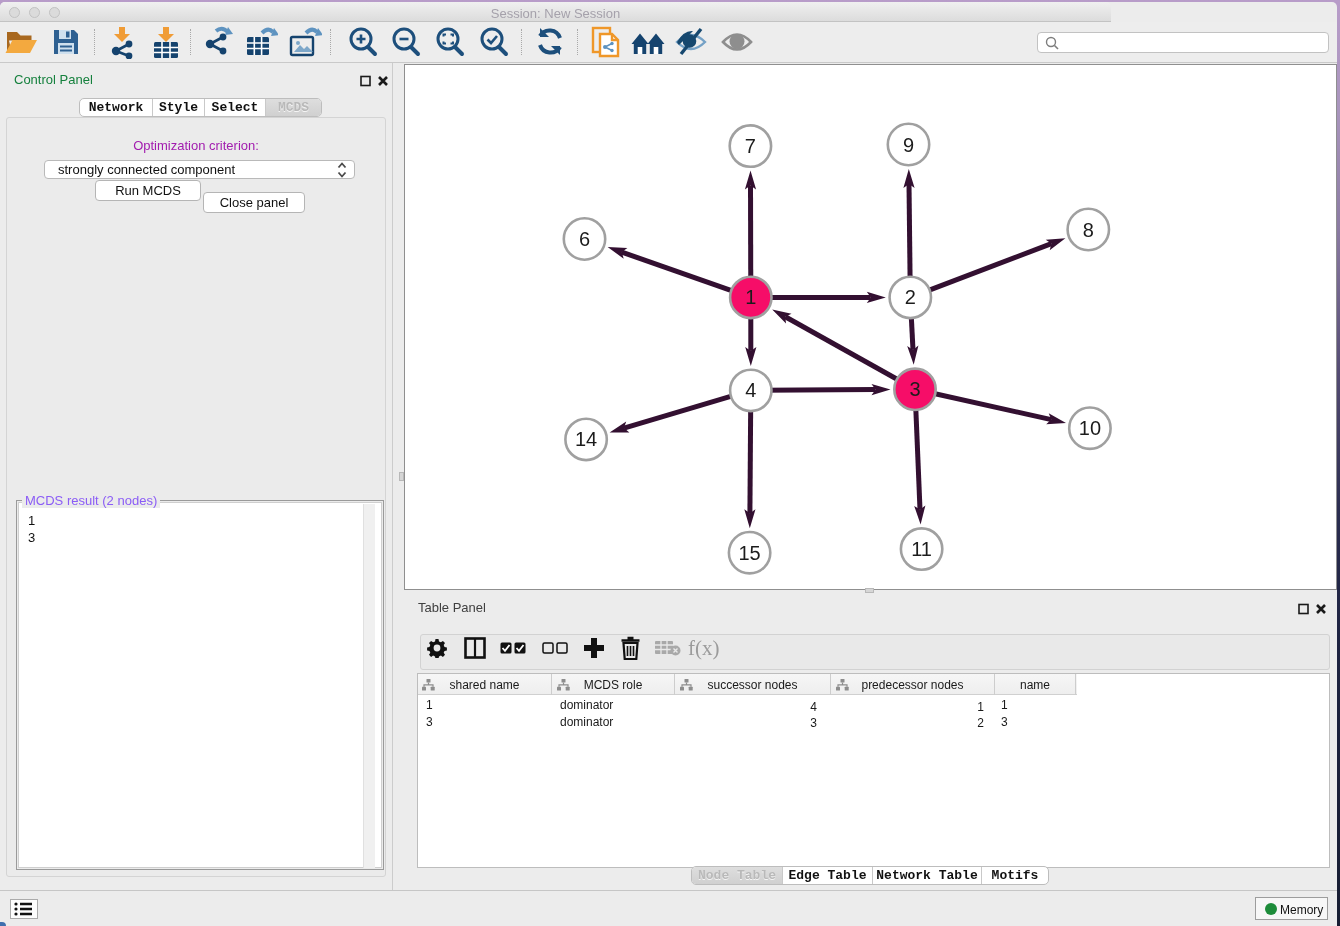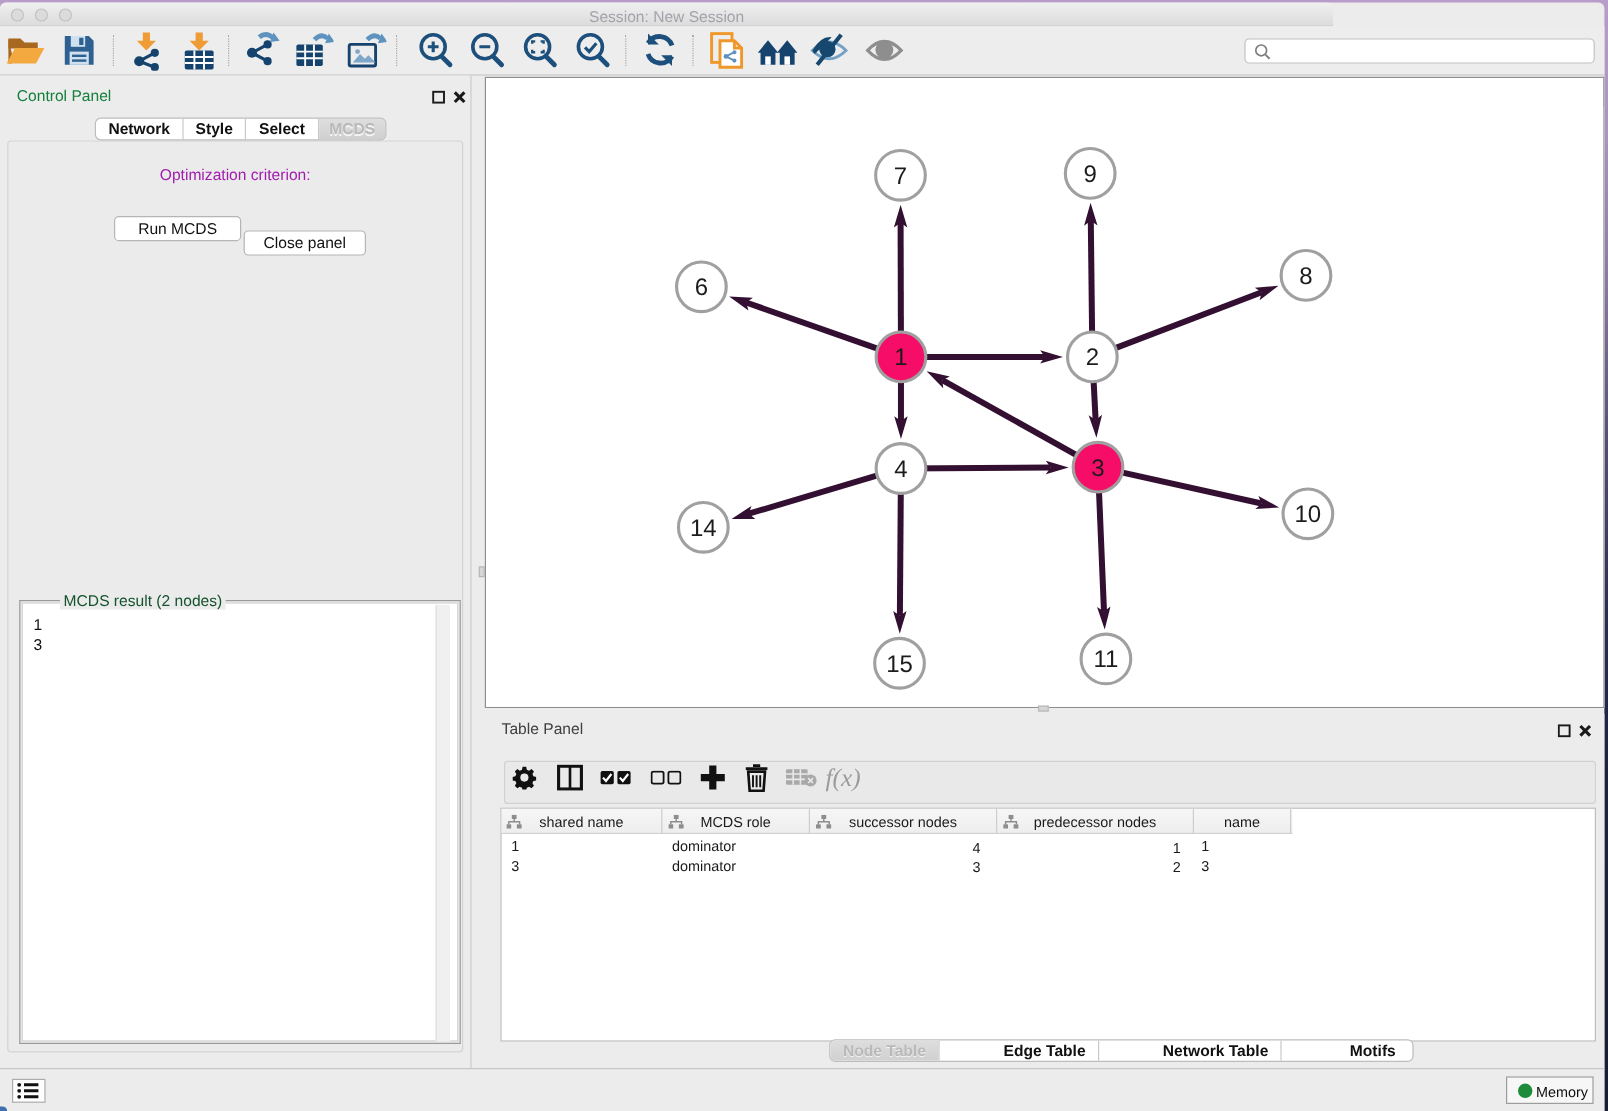--- a/index.html
+++ b/index.html
@@ -18,33 +18,33 @@
 .tsep { top:7px; width:1px; height:26px; border-left:1px dotted #a9a9a9; position:absolute; }
 .ticon { position:absolute; top:3px; }
 #searchbox { left:1037px; top:10px; width:292px; height:21px; background:#fff;
   border:1px solid #c2c2c2; border-radius:4px; }
 
 #cpanel { left:0; top:63px; width:392px; height:827px; background:#ececec; }
 #cpanel-title { left:14px; top:9px; font-size:13px; color:#15803d; }
 .panebtns { top:12px; }
 #cp-content { left:6px; top:54px; width:380px; height:760px; background:#ebebeb;
   border:1px solid #d4d4d4; border-radius:3px; }
-.tabgroup { height:19px; display:flex; border:1px solid #bdbdbd; border-radius:5px; background:#fff; overflow:hidden; }
+.tabgroup { height:19px; display:flex; border:1px solid #bdbdbd; border-radius:5px; background:#fff; overflow:hidden;font-family:Liberation Mono, monospace; }
 .tabgroup .tab { font-size:13px; font-weight:bold; color:#111; text-align:center; line-height:17px; border-right:1px solid #c9c9c9; }
 .tabgroup .tab:last-child { border-right:none; }
 .tabgroup .sel { background:linear-gradient(180deg,#dedede,#d0d0d0); color:#b9b9b9; text-shadow:0 1px 0 #f5f5f5; }
 #cp-tabs { left:79px; top:35px; width:243px; }
 #optlabel { left:0px; top:75px; width:392px; text-align:center; font-size:13px; color:#a21caf; }
 #optselect { left:44px; top:97px; width:311px; height:19px; background:#fff; border:1px solid #b9b9b9; border-radius:4px;
   font-size:13px; color:#111; line-height:17px; padding-left:13px; }
 .btn { background:#fff; border:1px solid #b5b5b5; border-radius:4px; font-size:13px; color:#111; text-align:center; }
 #btn-run { left:95px; top:117px; width:106px; height:21px; line-height:19px; }
 #btn-close { left:203px; top:129px; width:102px; height:21px; line-height:19px; }
 #fieldset { left:16px; top:437px; width:368px; height:370px; border:1px solid #9a9a9a; }
-#fs-legend { left:22px; top:430px; background:#ebebeb; padding:0 3px; font-size:13px; color:#14532d;margin-left:28px; }
+#fs-legend { left:22px; top:430px; background:#ebebeb; padding:0 3px; font-size:13px; color:#8b5cf6; }
 #fs-white { left:1px; top:1px; width:364px; height:366px; background:#fff; border:1px solid #cfcfcf; position:absolute; }
 #fs-scroll { right:6px; top:1px; width:12px; height:364px; background:#f0f0f0; border-left:1px solid #e0e0e0; position:absolute; }
 #fs-text { left:9px; top:9px; font-size:13px; color:#111; line-height:17px; position:absolute; }
 
 #vsplit-line { left:392px; top:63px; width:1px; height:827px; background:#cccccc; }
 #vsplit-handle { left:399px; top:472px; width:5px; height:9px; background:#d6d6d6; border:1px solid #b8b8b8; }
 
 #netwin { left:404px; top:64px; width:933px; height:526px; border:1px solid #8f8f8f; background:#fff; }
 #nw-titlebar { left:0; top:0; width:931px; height:23px;
   background:linear-gradient(180deg,#f4f4f4,#d8d8d8); border-bottom:1px solid #ababab; position:absolute; }
@@ -56,21 +56,21 @@
 #tpanel { left:404px; top:595px; width:933px; height:295px; background:#ececec; }
 #tp-title { left:14px; top:5px; font-size:13px; color:#404040; position:absolute; }
 #tp-toolbar { left:16px; top:39px; width:910px; height:36px; background:#e9e9e9;
   border:1px solid #d2d2d2; border-radius:3px; position:absolute; }
 #tp-table { left:13px; top:78px; width:913px; height:195px; background:#fff; border:1px solid #bdbdbd; position:absolute;text-decoration:underline; }
 #tp-header { left:0; top:0; width:659px; height:21px; background:linear-gradient(180deg,#f6f6f6,#eeeeee);
   border-bottom:1px solid #d0d0d0; position:absolute; }
 .hcol { position:absolute; top:0; height:21px; border-right:1px solid #cdcdcd; }
 .hcol span { display:block; text-align:center; font-size:12px; color:#1a1a1a; margin-top:4px; }
 .rowtxt { position:absolute; font-size:12px; color:#1a1a1a; }
-#tp-tabs { left:287px; top:271px; position:absolute;gap:43px; }
+#tp-tabs { left:287px; top:271px; position:absolute; }
 
 #statusbar { left:0; top:890px; width:1337px; height:36px; background:#ececec; border-top:1px solid #c6c6c6; }
 #listbtn { left:10px; top:899px; width:28px; height:20px; background:#fdfdfd; border:1px solid #ababab; }
 #membtn { left:1255px; top:897px; width:73px; height:23px; background:#f7f7f7; border:1px solid #9d9d9d; }
 </style>
 </head>
 <body>
 <div class="abs" id="wallpaper"></div>
 <div class="abs" id="appwin"></div>
 <div class="abs" id="titlebar">
@@ -221,20 +221,25 @@
     <path d="M19 2 L27 10 M27 2 L19 10" stroke="#1a1a1a" stroke-width="2.6"></path>
   </svg>
   <div class="abs" id="cp-content"></div>
   <div class="abs tabgroup" id="cp-tabs">
     <div class="tab" style="width:73px">Network</div>
     <div class="tab" style="width:52px">Style</div>
     <div class="tab" style="width:61px">Select</div>
     <div class="tab sel" style="width:55px">MCDS</div>
   </div>
   <div class="abs" id="optlabel">Optimization criterion:</div>
+  <div class="abs" id="optselect">strongly connected component
+    <svg width="12" height="16" viewBox="0 0 12 16" style="position:absolute;right:6px;top:1px">
+      <path d="M2.5 5.5 L6 1.5 L9.5 5.5 M2.5 10.5 L6 14.5 L9.5 10.5" fill="none" stroke="#4a4a4a" stroke-width="1.8"></path>
+    </svg>
+  </div>
   <div class="abs btn" id="btn-run">Run MCDS</div>
   <div class="abs btn" id="btn-close">Close panel</div>
   <div class="abs" id="fieldset">
     <div id="fs-white">
       <div id="fs-scroll"></div>
       <div id="fs-text">1<br>3</div>
     </div>
   </div>
   <div class="abs" id="fs-legend">MCDS result (2 nodes)</div>
 </div>
@@ -342,21 +347,21 @@
       <g fill="#a9a9a9">
           <rect x="0" y="1" width="18" height="13" rx="1"></rect>
         </g>
       <g stroke="#e9e9e9" stroke-width="1.3">
           <path d="M0 5 h18 M0 9.5 h18 M6 1 v13 M12 1 v13"></path>
         </g>
       <circle cx="20.5" cy="10.5" r="5" fill="#a9a9a9"></circle>
       <path d="M18.5 8.5 l4 4 M22.5 8.5 l-4 4" stroke="#e9e9e9" stroke-width="1.4"></path>
     </svg>
 
-    <div style="position:absolute;left:267px;top:1px;font-family:'Liberation Serif',serif;font-style:italic;font-size:21px;color:#9b9b9b">f(x)</div>
+    <div style="position:absolute;left:267px;top:1px;font-family:'Liberation Serif',serif;font-size:21px;color:#9b9b9b">f(x)</div>
   </div>
   <div id="tp-table">
     <div id="tp-header">
       <div class="hcol" style="left:0;width:134px">
           <svg width="13" height="12" viewBox="0 0 13 12" style="position:absolute;left:4px;top:5px">
             <g fill="#8d8d8d">
               <rect x="4.5" y="0" width="4" height="3.6" rx="0.5"></rect>
               <rect x="0" y="7.8" width="4" height="3.6" rx="0.5"></rect>
               <rect x="8.7" y="7.8" width="4" height="3.6" rx="0.5"></rect>
             </g>

